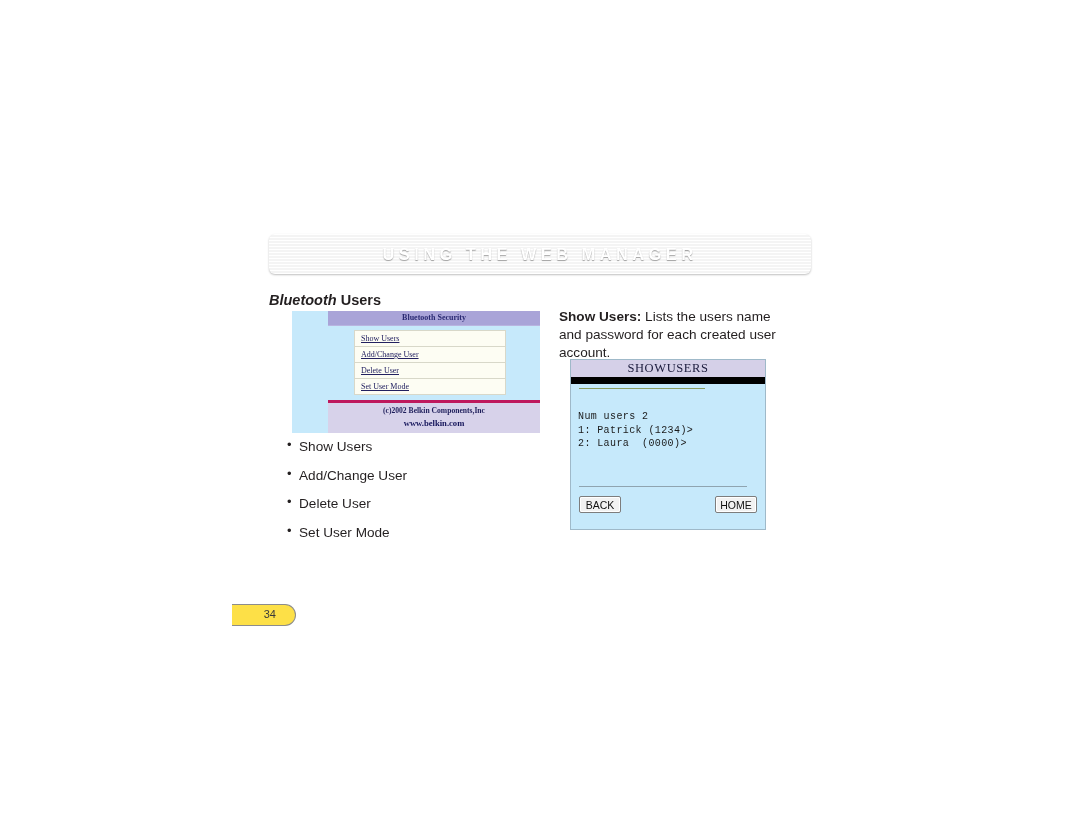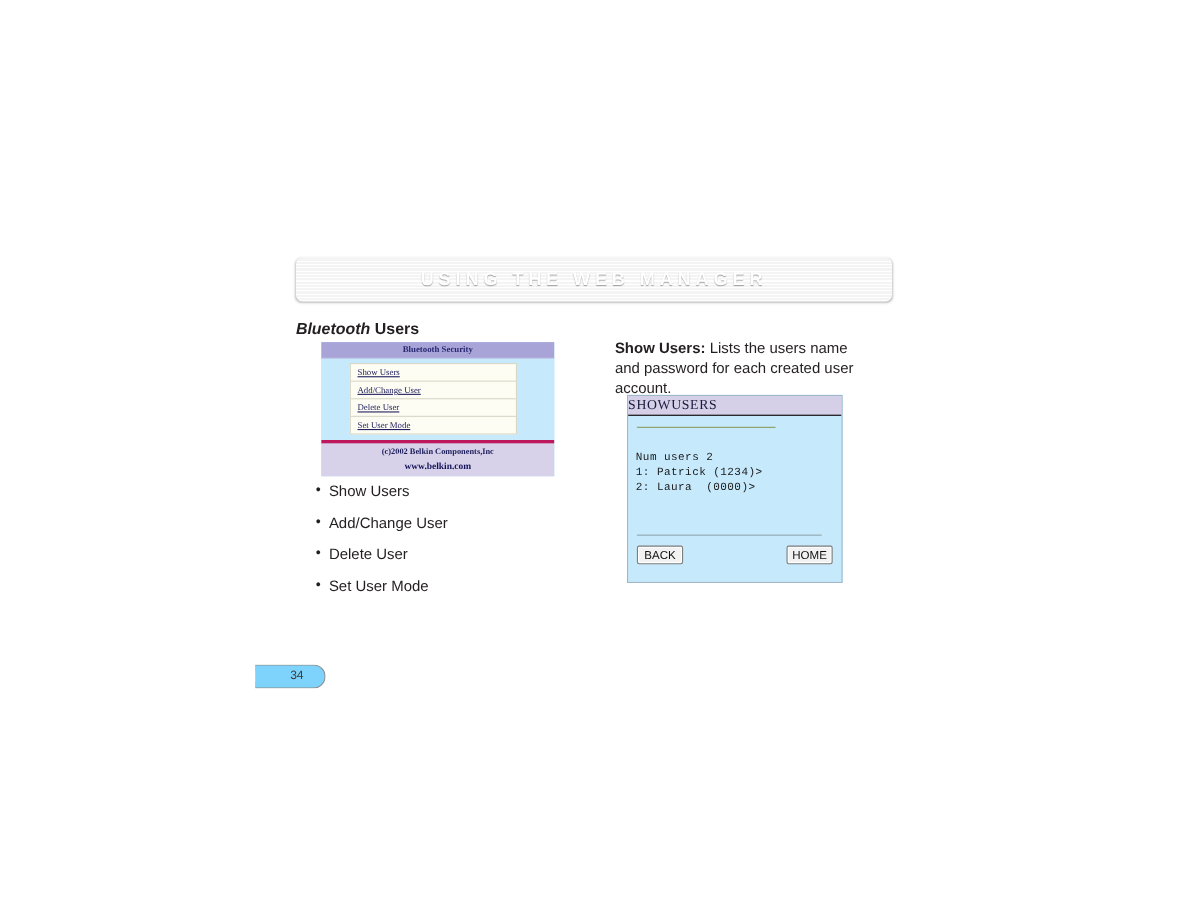--- a/index.html
+++ b/index.html
@@ -136,20 +136,21 @@
   
   .fig-web {
     position: absolute;
     left: 292px;
     top: 311px;
     width: 212px;
     height: 122px;
     background: #c6e9fb;
     font-family: "Liberation Serif", serif;
     overflow: hidden;
+    padding-left: 36px;
   }
   .fig-web .wtitle {
     height: 14px;
     background: #a9a4d8;
     border-bottom: 1px solid #b9b4e0;
     text-align: center;
     color: #2a2a72;
     font-size: 8px;
     line-height: 14px;
     font-weight: bold;
@@ -213,21 +214,22 @@
     height: 171px;
     background: #c6e9fb;
     border: 1px solid #9fb9c9;
     box-sizing: border-box;
     font-family: "Liberation Mono", monospace;
     overflow: hidden;
   }
   .fig-lcd .ltitle {
     height: 17px;
     background: #d5d0e8;
-    border-bottom: 1px solid #000000;
+    border-bottom: 7px solid #000000;
+    text-align: center;
     line-height: 17px;
     font-family: "Liberation Serif", serif;
     font-size: 12.5px;
     color: #1a1a3c;
     letter-spacing: 0.6px;
   }
   .fig-lcd .lrule-top {
     position: absolute;
     left: 8px;
     top: 28px;
@@ -280,21 +282,21 @@
     position: absolute;
     left: 232px;
     top: 604px;
     width: 64px;
     height: 22px;
     border: 1px solid #8c8c8c;
     border-left: none;
     border-top-right-radius: 11px;
     border-bottom-right-radius: 11px;
     box-sizing: border-box;
-    background: #7dd3fc;
+    background: #fde047;
   }
   .pagenum span {
     position: absolute;
     right: 19px;
     top: 3px;
     font-size: 11px;
     color: #3a3a3a;
     font-family: "Liberation Sans", sans-serif;
   }
 </style>

